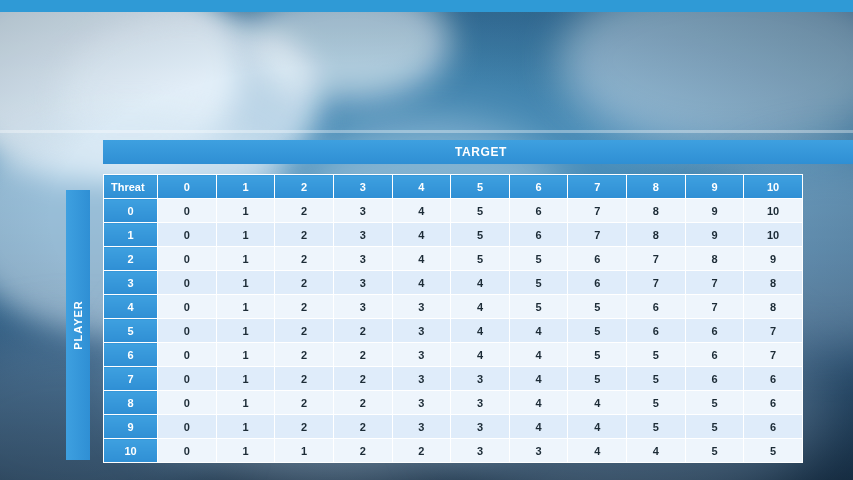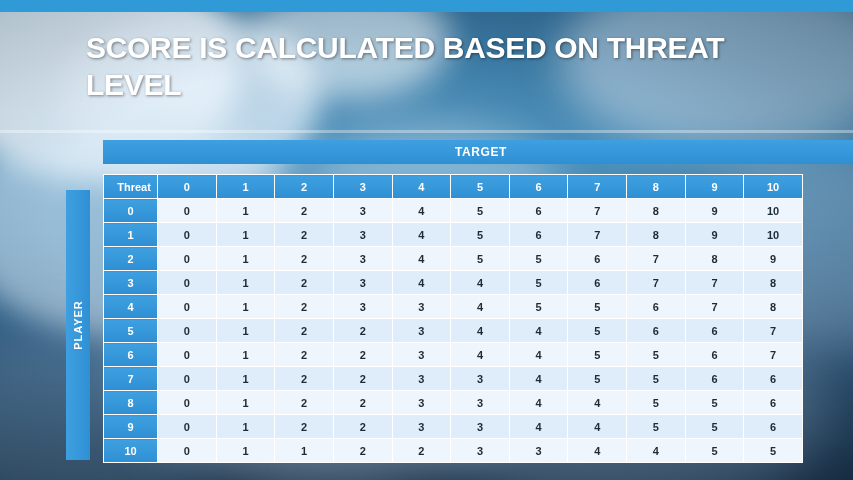--- a/index.html
+++ b/index.html
@@ -136,21 +136,21 @@
     background: linear-gradient(180deg, #3ea0e0 0%, #2f8fd4 100%);
     color: #ffffff;
     font-weight: bold;
     font-size: 11px;
   }
   .matrix th.corner-cell {
     background: linear-gradient(180deg, #3ea0e0 0%, #2f8fd4 100%);
     color: #ffffff;
     font-weight: bold;
     font-size: 11px;
-    text-align: center;
+    text-align: left;
     padding-left: 7px;
   }
   .matrix th.rowhead {
     background: linear-gradient(180deg, #3ea0e0 0%, #2f8fd4 100%);
     color: #ffffff;
     font-weight: bold;
     font-size: 11px;
   }
   .matrix td.v {
     background: #eef5fc;
@@ -173,21 +173,20 @@
   <div class="cloud c6"></div>
   <div class="cloud c7"></div>
   <div class="cloud c4"></div>
   <div class="cloud c5"></div>
   <div class="cloud c8"></div>
   <div class="cloud c9"></div>
   <div class="vignette"></div>
 
   <div class="topbar"></div>
   <div class="header-band"></div>
-  <div class="title">SCORE IS CALCULATED BASED ON THREAT LEVEL</div>
   <div class="header-rule"></div>
 
   <div class="target-banner">
     <span>TARGET</span>
   </div>
 
   <div class="player-banner">
     <span>PLAYER</span>
   </div>
 

